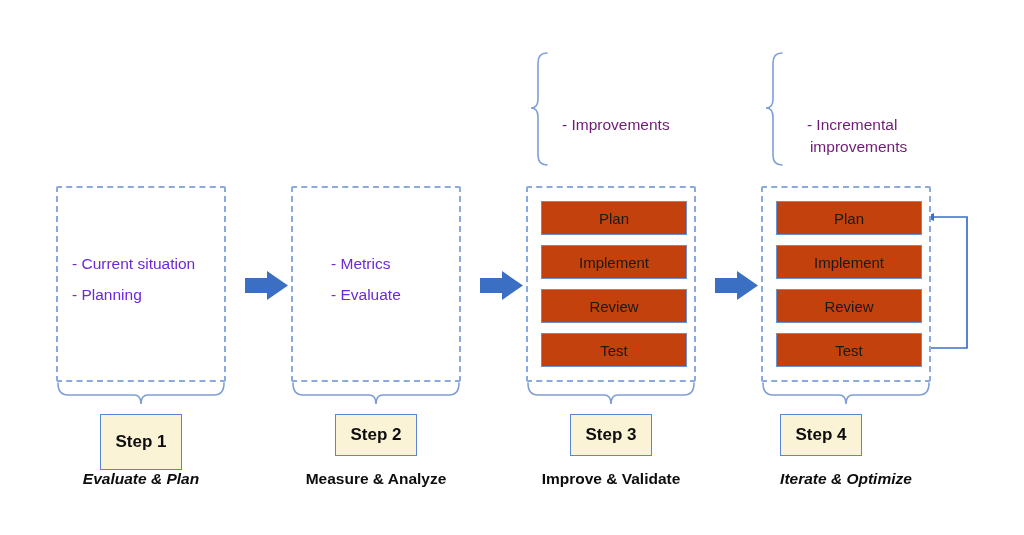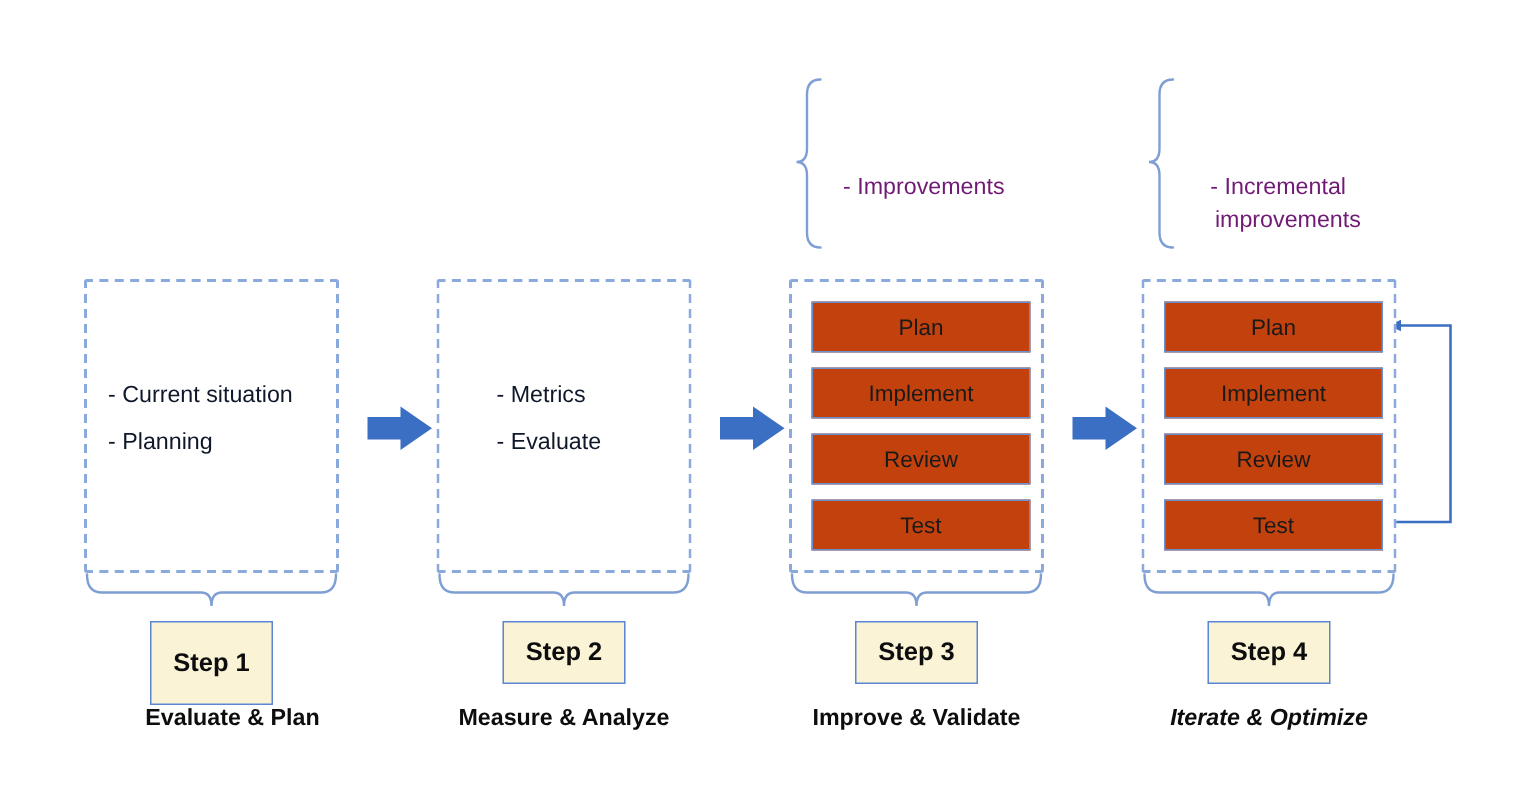--- a/index.html
+++ b/index.html
@@ -30,21 +30,21 @@
     background: #ffffff;
     box-sizing: border-box;
     border-radius: 2px;
   }
 
   
   .phase-bullets {
     position: absolute;
     font-size: 15.5px;
     line-height: 31px;
-    color: #0f172a;
+    color: #6d28d9;
     white-space: nowrap;
   }
   .phase-bullets .bullet-line { display: block; }
 
   
   .cycle-node {
     position: absolute;
     box-sizing: border-box;
     border: 1.4px solid #6c8fcf;
     background: #c2410c;
@@ -151,21 +151,21 @@
   </svg>
 
   <div class="phase-box" style="left:56px; top:186px; width:170px; height:196px;"></div>
   <div class="phase-bullets" style="left:72px; top:248px;">
     <span class="bullet-line">- Current situation</span>
     <span class="bullet-line">- Planning</span>
   </div>
   <div class="step-chip" style="left:100px; top:414px; width:82px; height:56px;">
     <span>Step 1</span>
   </div>
-  <div class="phase-caption" style="left:55px; top:470px; width:200px;">Evaluate &amp; Plan</div>
+  <div class="phase-caption" style="left:41px; top:470px; width:200px;font-style:italic;">Evaluate &amp; Plan</div>
 
   <div class="phase-box" style="left:291px; top:186px; width:170px; height:196px;"></div>
   <div class="phase-bullets" style="left:331px; top:248px;">
     <span class="bullet-line">- Metrics</span>
     <span class="bullet-line">- Evaluate</span>
   </div>
   <div class="step-chip" style="left:335px; top:414px; width:82px; height:42px;">
     <span>Step 2</span>
   </div>
   <div class="phase-caption" style="left:276px; top:470px; width:200px;">Measure &amp; Analyze</div>
@@ -192,18 +192,18 @@
    improvements</span>
     <span style="display:block; margin-top:10px;">- Project goals</span>
   </div>
 
   <div class="phase-box" style="left:761px; top:186px; width:170px; height:196px;"></div>
   <div class="cycle-node" style="left:776px; top:201px; width:146px; height:34px;">Plan</div>
   <div class="cycle-node" style="left:776px; top:245px; width:146px; height:34px;">Implement</div>
   <div class="cycle-node" style="left:776px; top:289px; width:146px; height:34px;">Review</div>
   <div class="cycle-node" style="left:776px; top:333px; width:146px; height:34px;">Test</div>
 
-  <div class="step-chip" style="left:805px; top:414px; width:82px; height:42px;">
+  <div class="step-chip" style="left:780px; top:414px; width:82px; height:42px;">
     <span>Step 4</span>
   </div>
   <div class="phase-caption" style="left:746px; top:470px; width:200px;font-style:italic;">Iterate &amp; Optimize</div>
 
 </div>
 
 </body></html>

